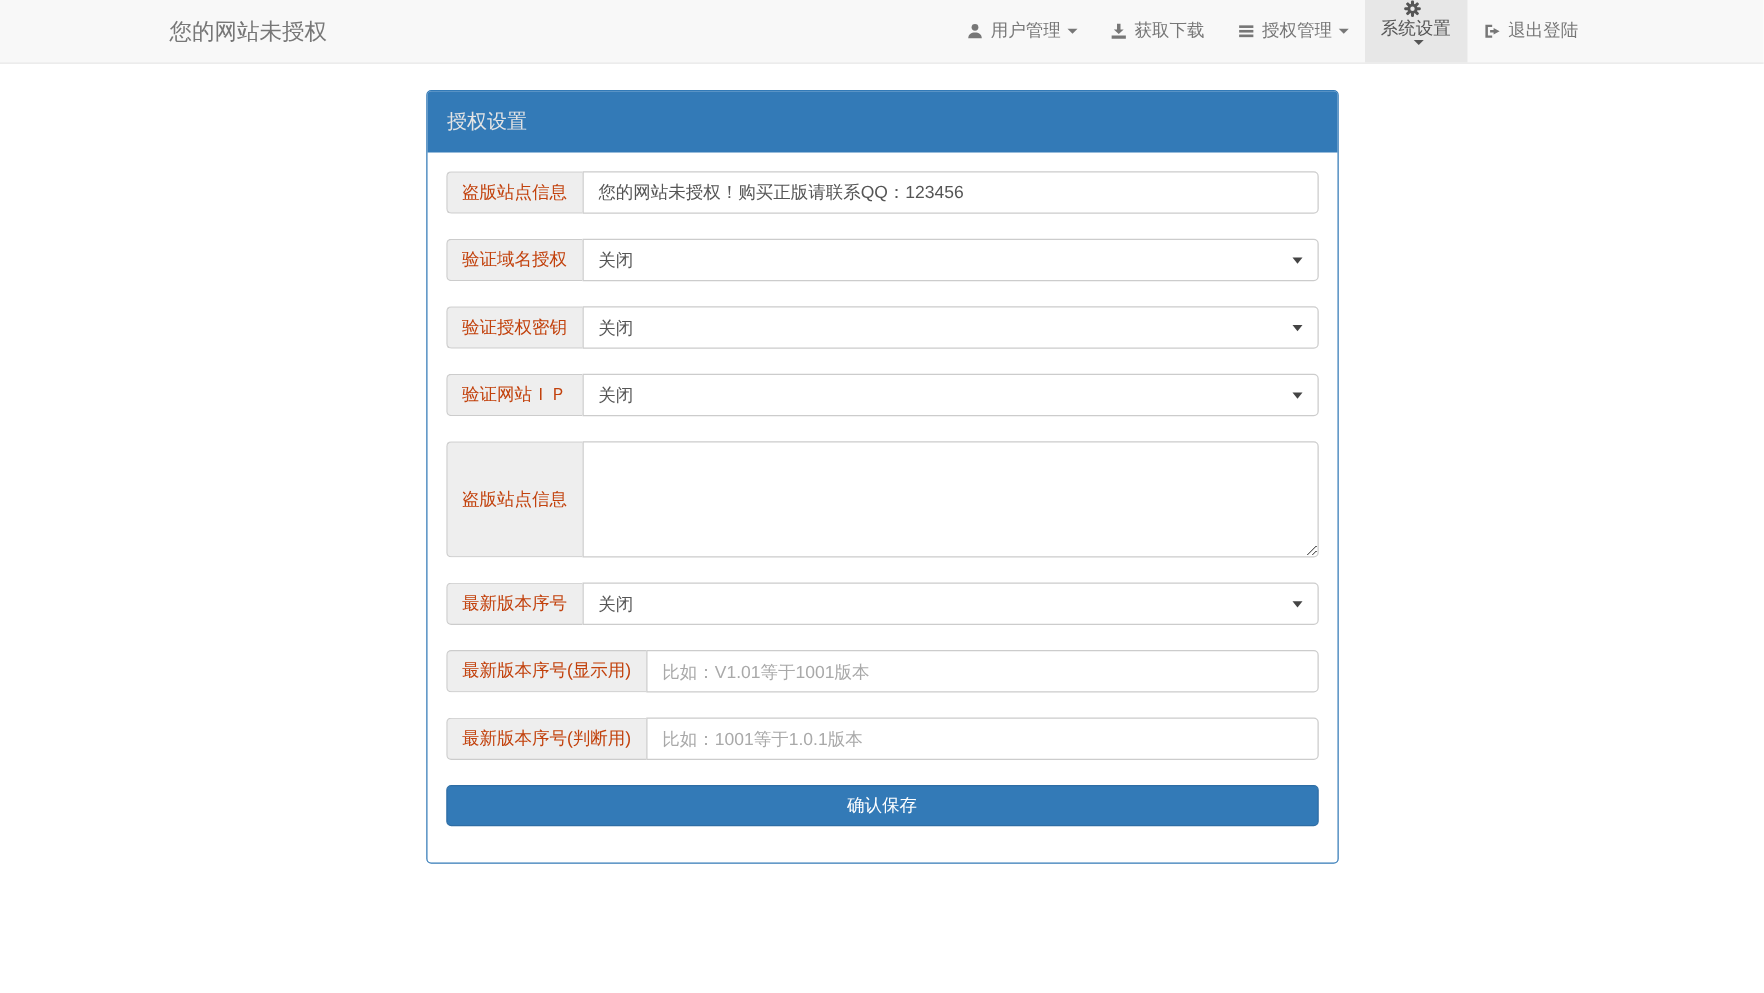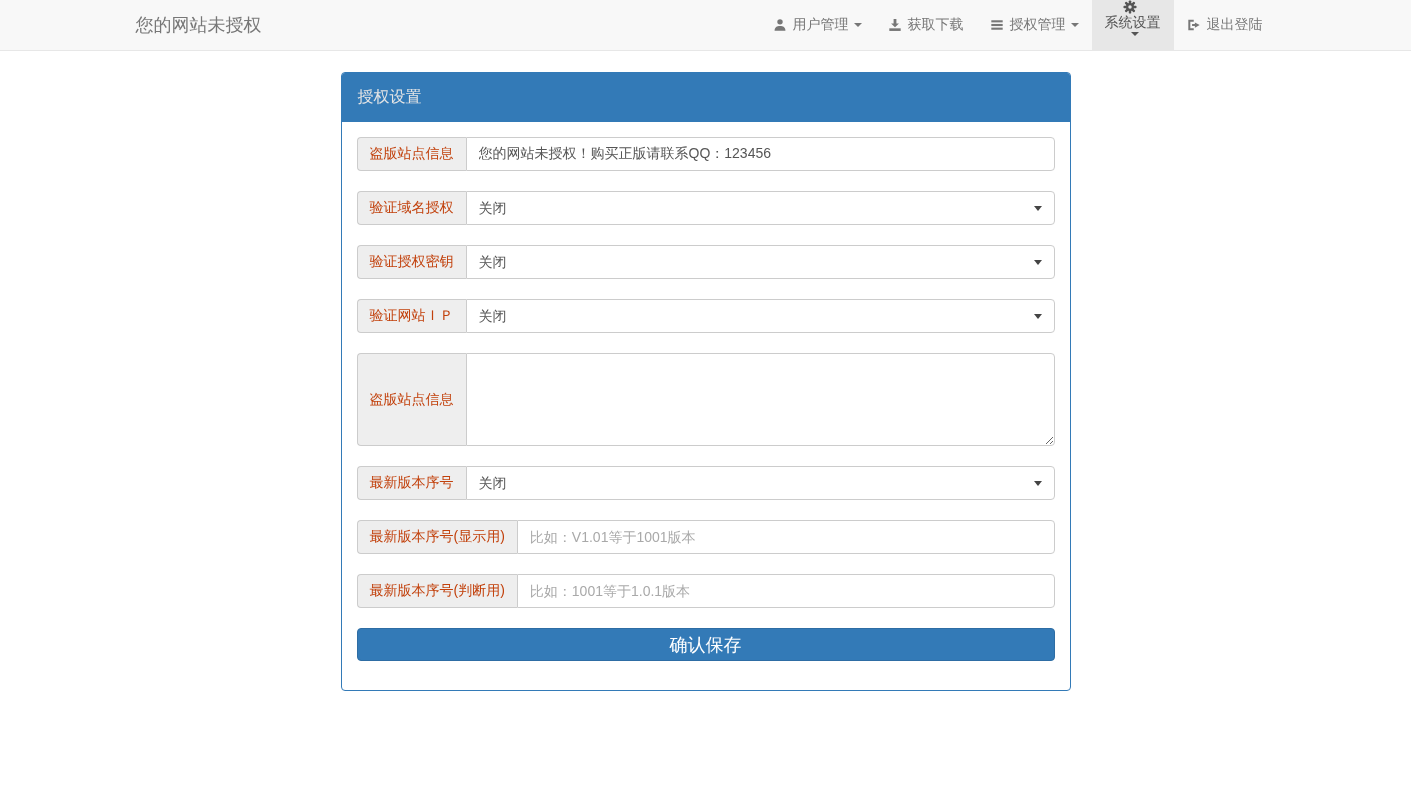--- a/index.html
+++ b/index.html
@@ -44,21 +44,21 @@
   input.form-control, select.form-control { height:34px; }
   input.form-control::placeholder, textarea.form-control::placeholder { color:#a9a9a9; opacity:1; }
   select.form-control { -webkit-appearance:none; -moz-appearance:none; appearance:none; }
   .select-wrap::after { content:""; position:absolute; right:13px; top:50%;
     margin-top:-2px; width:0; height:0; pointer-events:none;
     border-left:4px solid transparent; border-right:4px solid transparent;
     border-top:5px solid #444; }
   textarea.form-control { height:93px; resize:both; }
 
   .btn-save { display:block; width:100%; height:33px; background:#337ab7;
-    border:1px solid #2e6da4; border-radius:4px; color:#fff; font-size:18px;
+    border:1px solid #2e6da4; border-radius:4px; color:#fff; font-size:14px;
     cursor:pointer; font-family:"Liberation Sans","DejaVu Sans",sans-serif; }
 </style>
 </head>
 <body>
 
 <nav class="navbar">
   <div class="container">
     <a class="brand" href="#">您的网站未授权</a>
     <ul class="nav">
       <li>

